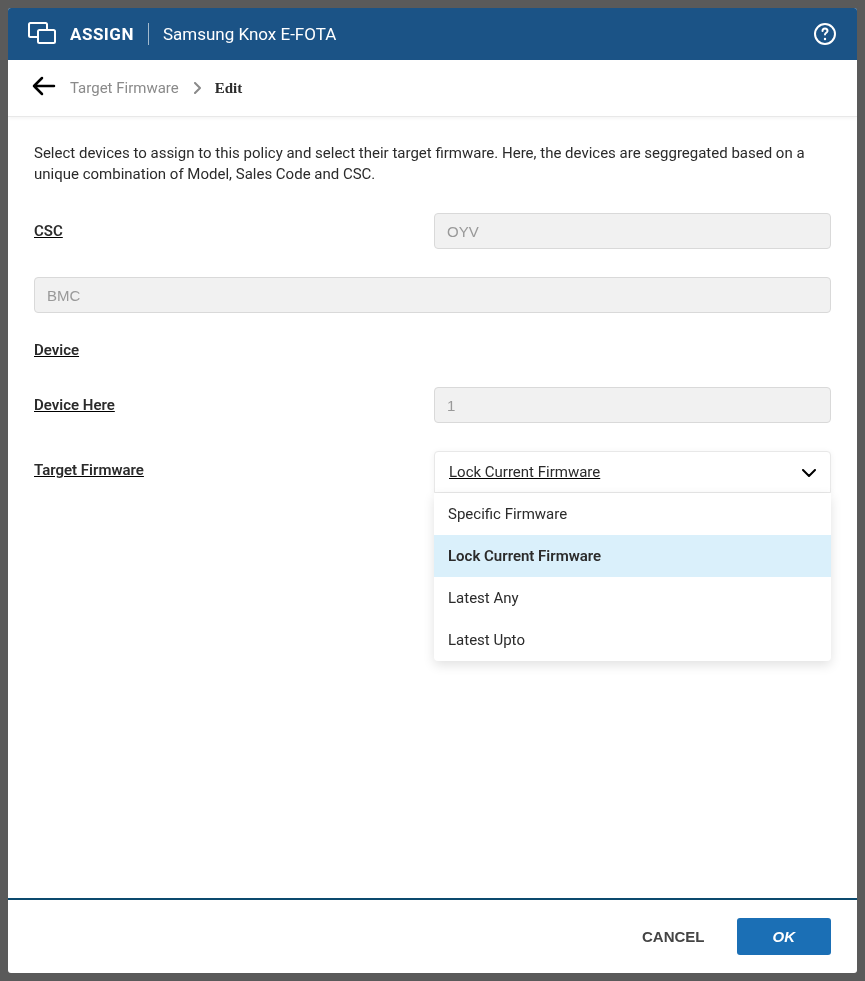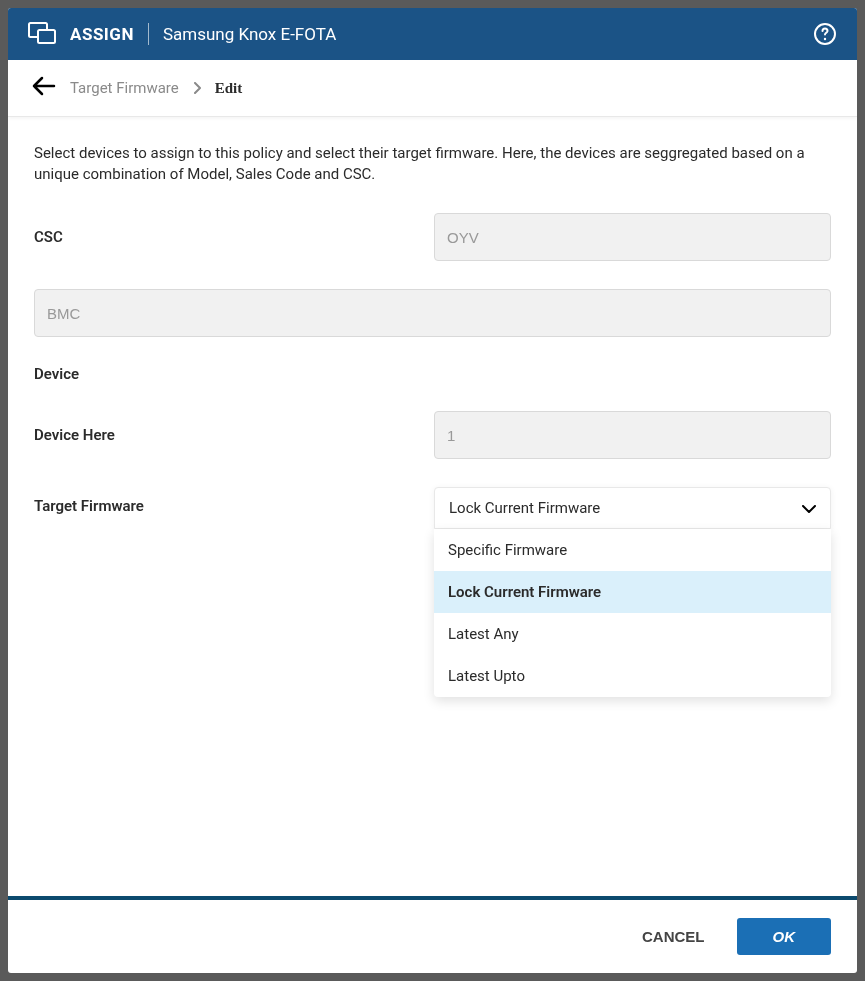--- a/index.html
+++ b/index.html
@@ -71,34 +71,35 @@
 .description {
   color: #2b2b2b;
   font-size: 15px;
   line-height: 1.4;
   margin-bottom: 28px;
 }
 .form-row {
   display: flex;
   align-items: center;
   margin-bottom: 28px;
+  text-decoration: underline;
 }
 .form-label {
   width: 400px;
   color: #2b2b2b;
   font-size: 15px;
   font-weight: 600;
 }
 .form-field {
   flex: 1;
   position: relative;
 }
 .text-input {
   width: 100%;
-  height: 48px;
+  height: 36px;
   border: 1px solid #d9d9d9;
   background: #f1f1f1;
   border-radius: 4px;
   padding: 0 12px;
   font-size: 15px;
   color: #999;
 }
 .text-input:disabled { color: #999; }
 .select-box {
   width: 100%;
@@ -129,21 +130,21 @@
   padding: 12px 14px;
   font-size: 15px;
   color: #2b2b2b;
   cursor: pointer;
 }
 .dropdown-option.selected {
   background: #daf0fb;
   font-weight: 600;
 }
 .footer {
-  border-top: 4px solid #0c4a6e;
+  border-top: 2px solid #0c4a6e;
   padding: 18px 26px;
   display: flex;
   justify-content: flex-end;
   gap: 18px;
   align-items: center;
 }
 .btn-cancel {
   background: transparent;
   border: none;
   color: #444;

